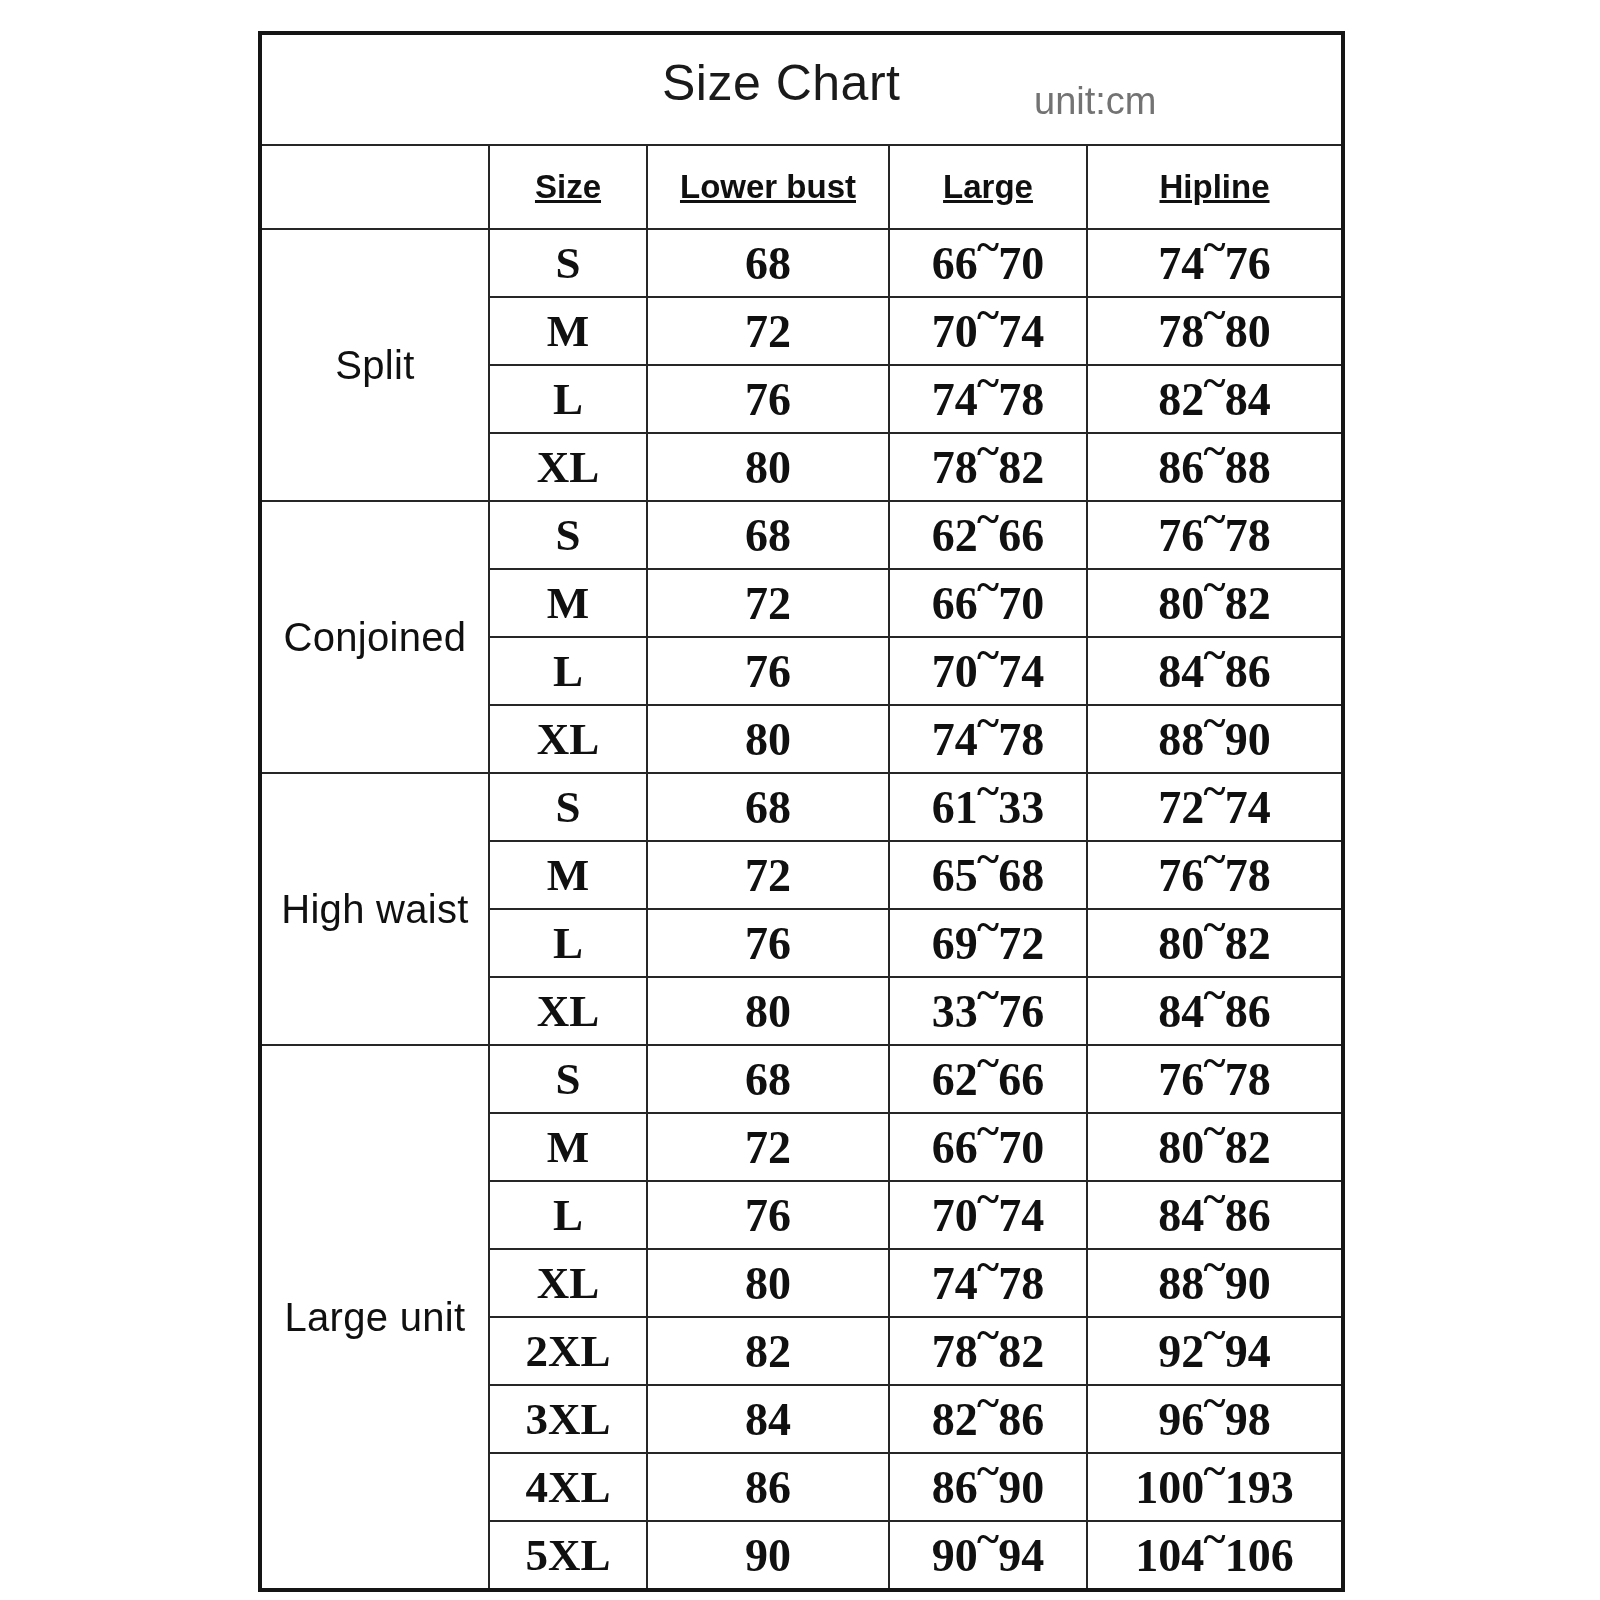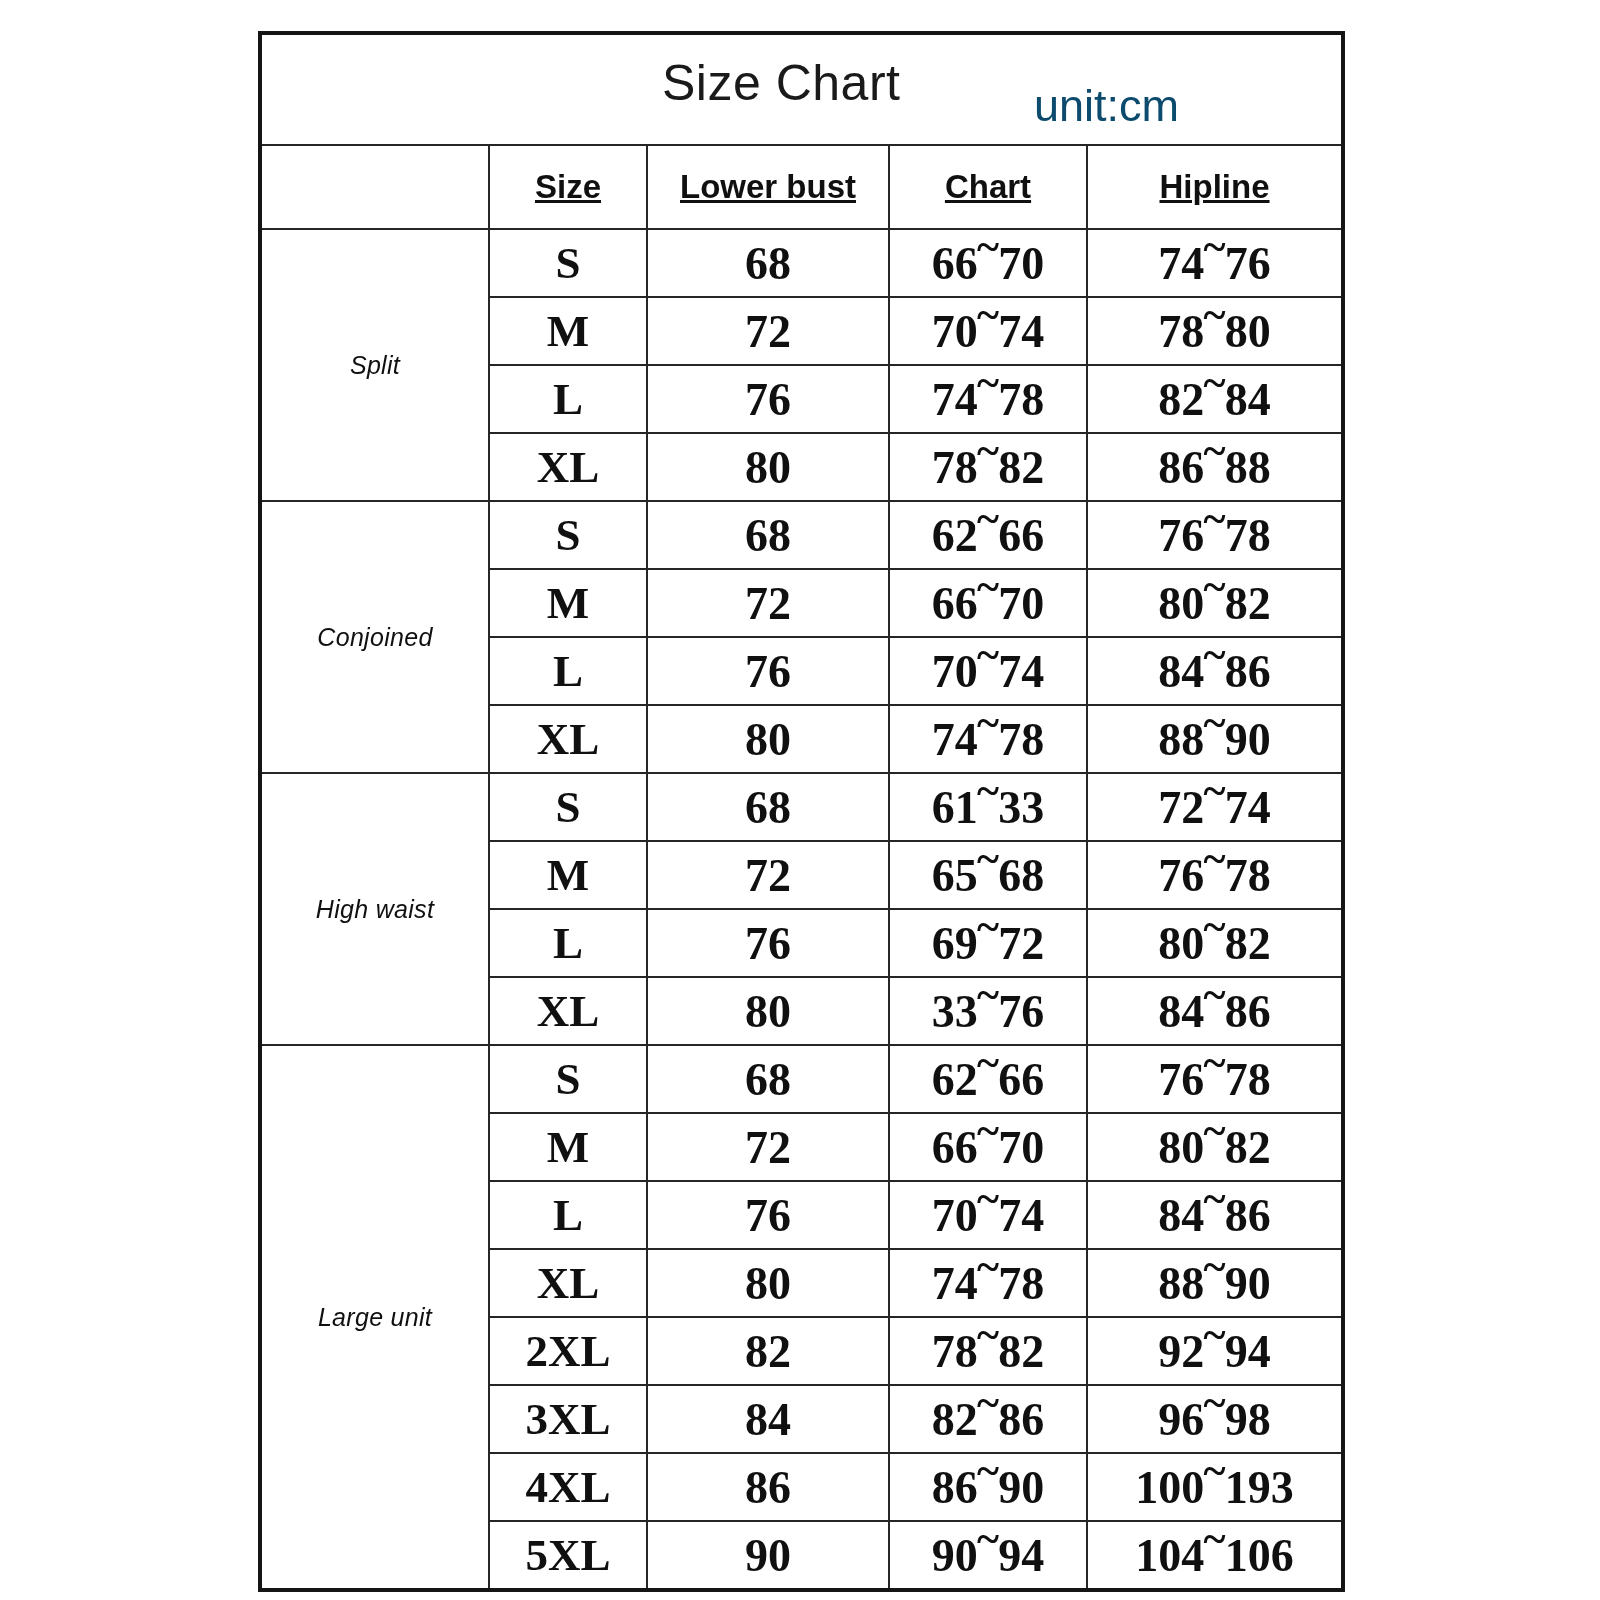--- a/index.html
+++ b/index.html
@@ -74,23 +74,23 @@
     font-weight: 400;
     letter-spacing: 0.5px;
     color: #1a1a1a;
     white-space: nowrap;
     font-family: "Liberation Sans", sans-serif;
   }
   .title-unit {
     position: absolute;
     left: 772px;
     top: 45px;
-    font-size: 45px;
+    font-size: 38px;
     font-weight: 400;
-    color: #0c4a6e;
+    color: #737373;
     white-space: nowrap;
     font-family: "Liberation Sans", sans-serif;
   }
 
   
   tr.head-row td {
     height: 82px;
     font-size: 33px;
     font-weight: 700;
     font-family: "Liberation Sans", sans-serif;
@@ -101,26 +101,25 @@
   }
   tr.head-row td.hdr-yellow { background: #FFFF00; }
   tr.head-row td.hdr-blank {
     background: #ffffff;
     border-left: none;
   }
 
   
   td.cat-cell {
     font-family: "Liberation Sans", sans-serif;
-    font-size: 25px;
+    font-size: 40px;
     font-weight: 400;
     color: #141414;
     border-left: none;
     letter-spacing: 0.3px;
-    font-style: italic;
   }
   td.data-cell {
     font-family: "Liberation Serif", serif;
     font-size: 46px;
     font-weight: 700;
     color: #0d0d0d;
     letter-spacing: 0px;
     white-space: nowrap;
   }
   td.data-cell.size-col { font-size: 45px; }
@@ -161,21 +160,21 @@
             <div class="title-wrap">
               <div class="title-main">Size Chart</div>
               <div class="title-unit">unit:cm</div>
             </div>
           </td>
         </tr>
         <tr class="head-row">
           <td class="hdr-blank"></td>
           <td class="hdr-yellow">Size</td>
           <td class="hdr-yellow">Lower bust</td>
-          <td class="hdr-yellow">Chart</td>
+          <td class="hdr-yellow">Large</td>
           <td class="hdr-yellow">Hipline</td>
         </tr>
         <tr class="data-row">
           <td class="cat-cell" rowspan="4">Split</td>
           <td class="data-cell size-col">S</td>
           <td class="data-cell bust-col">68</td>
           <td class="data-cell waist-col"><span class="rng"><span>66</span><span class="tilde">~</span><span>70</span></span></td>
           <td class="data-cell hip-col"><span class="rng"><span>74</span><span class="tilde">~</span><span>76</span></span></td>
         </tr>
         <tr class="data-row">

